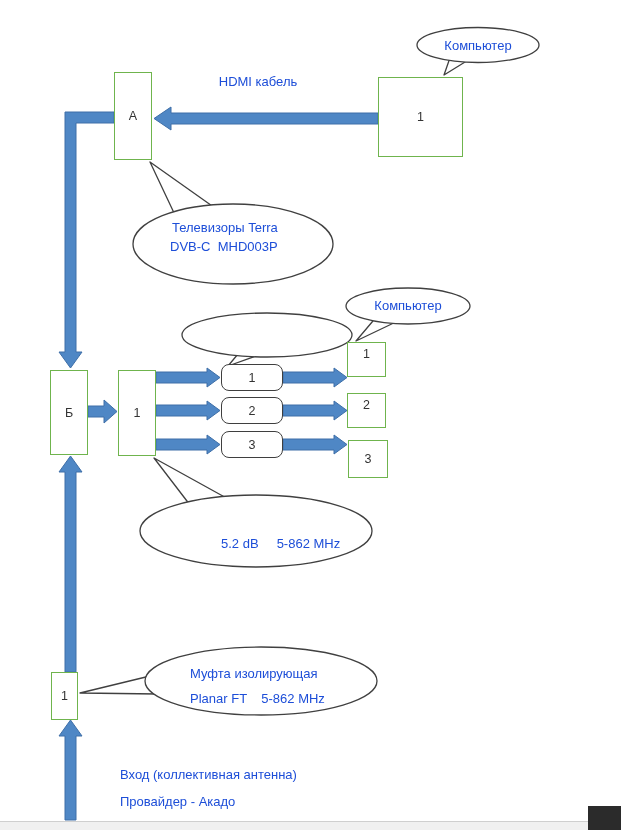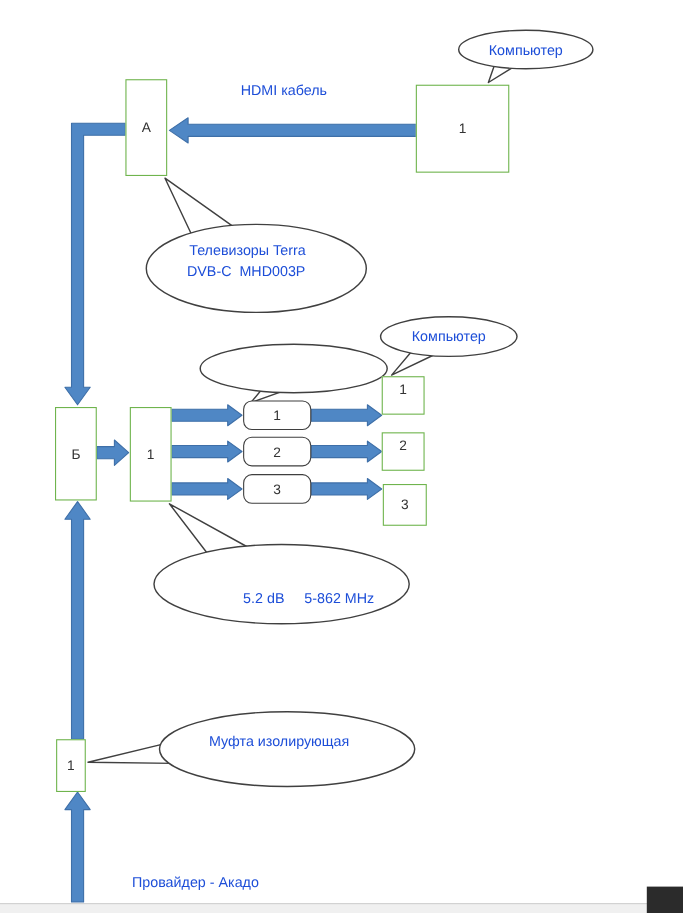--- a/index.html
+++ b/index.html
@@ -154,19 +154,21 @@
 
   <div class="lbl" style="left:172px; top:220px;">Телевизоры Terra</div>
   <div class="lbl" style="left:170px; top:239px;">DVB-C  MHD003P</div>
 
 
   <div class="lbl center" style="left:346px; top:298px; width:124px;">Компьютер</div>
 
   <div class="lbl" style="left:183px; top:536px;margin-left:38px;">5.2 dB     5-862 MHz</div>
 
   <div class="lbl" style="left:190px; top:666px;">Муфта изолирующая</div>
+  <div class="lbl" style="left:190px; top:691px;">Planar FT    5-862 MHz</div>
 
+  <div class="lbl" style="left:120px; top:767px;">Вход (коллективная антенна)</div>
   <div class="lbl" style="left:120px; top:794px;">Провайдер - Акадо</div>
 
   <div id="bottom-strip"></div>
   <div id="dark-corner"></div>
 
 </div>
 
 </body></html>

